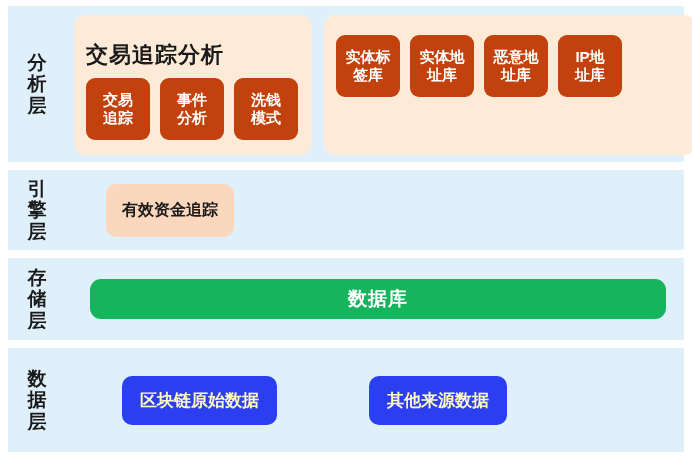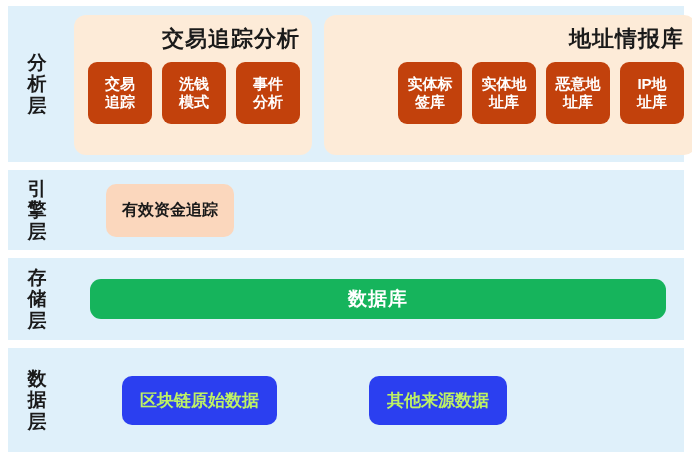--- a/index.html
+++ b/index.html
@@ -52,24 +52,24 @@
     display: flex;
     gap: 12px;
     padding-left: 8px;
     align-items: stretch;
     height: 140px;
     margin-top: 2px;
   }
   .group {
     background: #fdebd8;
     border-radius: 12px;
-    padding: 4px 12px 10px 12px;
+    padding: 20px 12px 10px 12px;
     display: flex;
     flex-direction: column;
-    align-items: flex-end;
+    align-items: flex-start;
   }
   .group-title {
     font-size: 22px;
     font-weight: bold;
     color: #1a1a1a;
     margin: 5px 0 8px 0;
     letter-spacing: 1px;
     white-space: nowrap;
   }
   .chip-row { display: flex; gap: 10px; }
@@ -132,21 +132,21 @@
   #row-data { top: 348px; height: 104px; }
   .blue-row {
     display: flex;
     gap: 92px;
     padding-left: 56px;
     align-items: center;
   }
   .blue-box {
     background: #2b3ff0;
     border-radius: 10px;
-    color: #bef264;
+    color: #fef9c3;
     font-size: 17px;
     font-weight: bold;
     padding: 13px 18px;
     white-space: nowrap;
   }
 </style>
 </head>
 <body>
 
 <div class="diagram">
@@ -163,32 +163,31 @@
       <div class="group-wrap">
 
         <div class="group" id="group-tracking">
           <div class="group-title">交易追踪分析</div>
           <div class="chip-row">
             <div class="chip">
               <span>交易</span>
               <span>追踪</span>
             </div>
             <div class="chip">
+              <span>事件</span>
+              <span>分析</span>
+            </div>
+            <div class="chip">
               <span>洗钱</span>
               <span>模式</span>
             </div>
-            <div class="chip">
-              <span>事件</span>
-              <span>分析</span>
-            </div>
           </div>
         </div>
 
         <div class="group" id="group-intel">
-          <div class="group-title">地址情报库</div>
           <div class="chip-row">
             <div class="chip">
               <span>实体标</span>
               <span>签库</span>
             </div>
             <div class="chip">
               <span>实体地</span>
               <span>址库</span>
             </div>
             <div class="chip">

